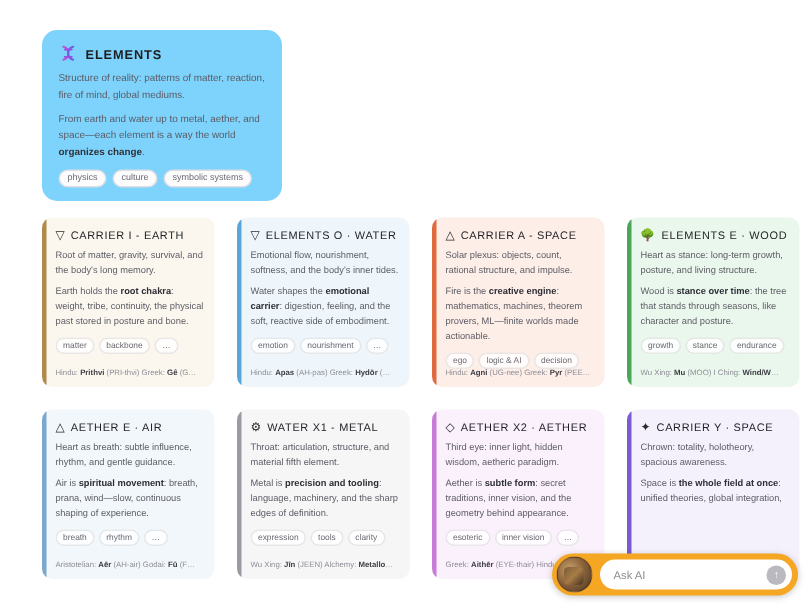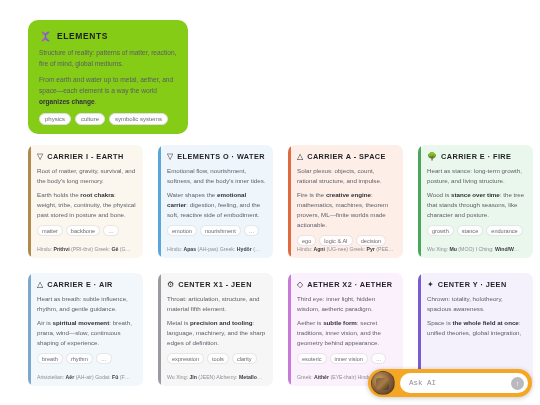--- a/index.html
+++ b/index.html
@@ -15,21 +15,21 @@
     color: #2b2b2b;
     position: relative;
   }
 
   
   .intro-card {
     position: absolute;
     left: 28px;
     top: 20px;
     width: 160px;
-    background: #84cc16;
+    background: #7dd3fc;
     border-radius: 10px;
     padding: 9px 10px 9px 11px;
     box-sizing: border-box;
   }
   .intro-head {
     display: flex;
     align-items: center;
     gap: 5px;
     margin-bottom: 6px;
   }
@@ -101,21 +101,21 @@
     gap: 4px;
     margin-bottom: 5px;
   }
   .card-glyph {
     font-size: 8px;
     line-height: 1;
     display: inline-block;
   }
   .card-title {
     font-size: 7.3px;
-    font-weight: bold;
+    font-weight: normal;
     letter-spacing: 0.45px;
     color: #1f1f24;
     white-space: nowrap;
   }
   .card-p {
     font-size: 6.2px;
     line-height: 1.62;
     margin: 0 0 4px 0;
     color: #5d5d66;
   }
@@ -193,21 +193,20 @@
     border-radius: 11px;
     display: flex;
     align-items: center;
     padding: 0 4px 0 9px;
     box-sizing: border-box;
   }
   .ask-placeholder {
     font-size: 7.5px;
     color: #8e8e96;
     flex: 1 1 auto;
-    font-family: Liberation Mono, monospace;
   }
   .ask-send {
     width: 13px;
     height: 13px;
     border-radius: 50%;
     background: #b9b9bf;
     flex: 0 0 13px;
     display: flex;
     align-items: center;
     justify-content: center;
@@ -284,51 +283,51 @@
         <span class="card-tag">ego</span>
         <span class="card-tag">logic &amp; AI</span>
         <span class="card-tag">decision</span>
       </div>
       <div class="card-foot"><span>Hindu: </span><b>Agni</b><span> (UG-nee)  Greek: </span><b>Pyr</b><span> (PEE…</span></div>
     </div>
     <div class="card" style="background: rgb(234, 247, 236);">
       <div class="accent" style="background: rgb(74, 166, 89);"></div>
       <div class="card-head">
         <span class="card-glyph">🌳</span>
-        <span class="card-title">CARRIER E · FIRE</span>
+        <span class="card-title">ELEMENTS E · WOOD</span>
       </div>
       <p class="card-p">Heart as stance: long-term growth, posture, and living structure.</p>
       <p class="card-p"><span>Wood is </span><b>stance over time</b><span>: the tree that stands through seasons, like character and posture.</span></p>
       <div class="card-tags">
         <span class="card-tag">growth</span>
         <span class="card-tag">stance</span>
         <span class="card-tag">endurance</span>
       </div>
       <div class="card-foot"><span>Wu Xing: </span><b>Mu</b><span> (MOO)   I Ching: </span><b>Wind/W</b><span>…</span></div>
     </div>
     <div class="card" style="background: rgb(242, 247, 251);">
       <div class="accent" style="background: rgb(122, 168, 207);"></div>
       <div class="card-head">
         <span class="card-glyph">△</span>
-        <span class="card-title">CARRIER E · AIR</span>
+        <span class="card-title">AETHER E · AIR</span>
       </div>
       <p class="card-p">Heart as breath: subtle influence, rhythm, and gentle guidance.</p>
       <p class="card-p"><span>Air is </span><b>spiritual movement</b><span>: breath, prana, wind—slow, continuous shaping of experience.</span></p>
       <div class="card-tags">
         <span class="card-tag">breath</span>
         <span class="card-tag">rhythm</span>
         <span class="card-tag">…</span>
       </div>
       <div class="card-foot"><span>Aristotelian: </span><b>Aēr</b><span> (AH-air)  Godai: </span><b>Fū</b><span> (F…</span></div>
     </div>
     <div class="card" style="background: rgb(246, 246, 247);">
       <div class="accent" style="background: rgb(154, 154, 162);"></div>
       <div class="card-head">
         <span class="card-glyph">⚙</span>
-        <span class="card-title">CENTER X1 - JEEN</span>
+        <span class="card-title">WATER X1 - METAL</span>
       </div>
       <p class="card-p">Throat: articulation, structure, and material fifth element.</p>
       <p class="card-p"><span>Metal is </span><b>precision and tooling</b><span>: language, machinery, and the sharp edges of definition.</span></p>
       <div class="card-tags">
         <span class="card-tag">expression</span>
         <span class="card-tag">tools</span>
         <span class="card-tag">clarity</span>
       </div>
       <div class="card-foot"><span>Wu Xing: </span><b>Jīn</b><span> (JEEN)  Alchemy: </span><b>Metallo</b><span>…</span></div>
     </div>
@@ -344,21 +343,21 @@
         <span class="card-tag">esoteric</span>
         <span class="card-tag">inner vision</span>
         <span class="card-tag">…</span>
       </div>
       <div class="card-foot"><span>Greek: </span><b>Aithēr</b><span> (EYE-thair)  Hindu: </span><b>Ākāś</b><span>…</span></div>
     </div>
     <div class="card" style="background: rgb(244, 241, 253);">
       <div class="accent" style="background: rgb(123, 90, 212);"></div>
       <div class="card-head">
         <span class="card-glyph">✦</span>
-        <span class="card-title">CENTER Y · JEEN</span>
+        <span class="card-title">CARRIER Y · SPACE</span>
       </div>
       <p class="card-p">Chrown: totality, holotheory, spacious awareness.</p>
       <p class="card-p"><span>Space is </span><b>the whole field at once</b><span>: unified theories, global integration,</span></p>
       <div class="card-foot"><span>Buddhist: </span><b>Ākāśa</b><span> (AA-kaa-sha)  Godai: </span><b></b><span>…</span></div>
     </div>
   </div>
 
 <div class="ask-ai">
   <div class="ask-avatar"></div>
   <div class="ask-input">

